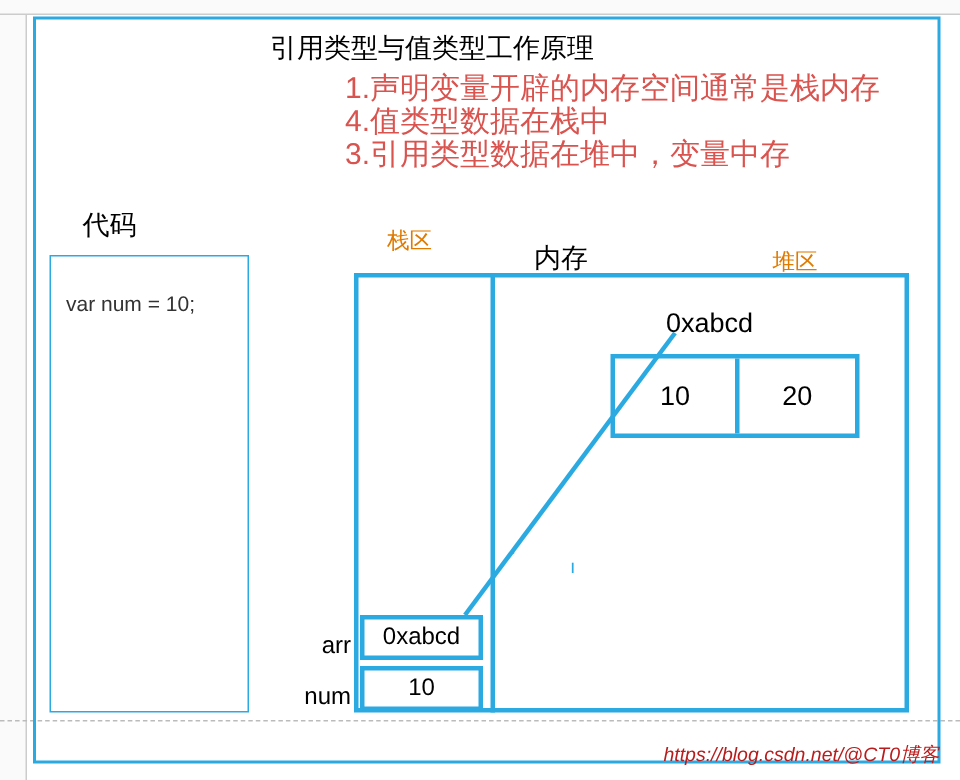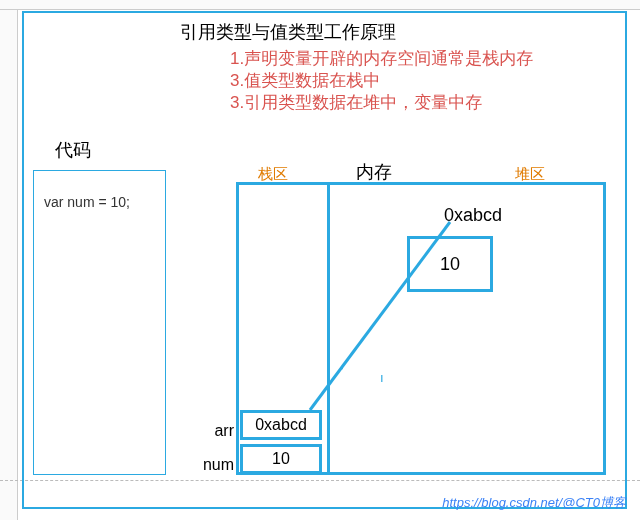--- a/index.html
+++ b/index.html
@@ -1,74 +1,75 @@
 <!DOCTYPE html>
 <html><head>
 <meta charset="utf-8">
 <style>
   *{box-sizing:border-box;margin:0;padding:0}
   body{font-family:"Microsoft YaHei",Arial,sans-serif;background:#fff;width:640px;height:520px;position:relative;overflow:hidden;font-size:15px}
   .outer{position:absolute;left:22px;top:11px;width:605px;height:498px;border:2px solid #2ba9e1}
   .title{position:absolute;left:180px;top:20px;font-size:18px;color:#000}
-  .notes{position:absolute;left:230px;top:48px;color:#d9534f;font-size:17px;line-height:22px}
+  .notes{position:absolute;left:230px;top:48px;color:#d9534f;font-size:20px;line-height:22px}
   .code-lbl{position:absolute;left:55px;top:138px;font-size:18px;color:#000}
-  .stack-lbl{position:absolute;left:258px;top:165px;color:#e07b00;font-size:15px}
+  .stack-lbl{position:absolute;left:258px;top:151px;color:#e07b00;font-size:15px}
   .mem-lbl{position:absolute;left:356px;top:160px;color:#000;font-size:18px}
   .heap-lbl{position:absolute;left:515px;top:165px;color:#e07b00;font-size:15px}
   .codebox{position:absolute;left:33px;top:170px;width:133px;height:305px;border:1px solid #2ba9e1;padding:18px 10px;font-size:14px;color:#333;line-height:26px}
   .membox{position:absolute;left:236px;top:182px;width:370px;height:293px;border:3px solid #2ba9e1}
   .stackline{position:absolute;left:327px;top:182px;width:3px;height:293px;background:#2ba9e1}
   .addr{position:absolute;left:444px;top:205px;font-size:18px;color:#000}
   .heapcells{position:absolute;left:407px;top:236px;display:flex;border:3px solid #2ba9e1}
   .heapcells div{width:80px;height:50px;border-left:3px solid #2ba9e1;display:flex;align-items:center;justify-content:center;font-size:18px}
   .heapcells div:first-child{border-left:none}
   .srow{position:absolute;display:flex;align-items:flex-end}
   .srow .k{width:44px;text-align:right;margin-right:6px;font-size:16px}
   .srow .v{width:82px;height:30px;border:3px solid #2ba9e1;display:flex;align-items:center;justify-content:center;font-size:16px}
   .r-arr{left:190px;top:410px}
   .r-num{left:190px;top:444px}
   svg.line{position:absolute;left:0;top:0;pointer-events:none}
   .marks{position:absolute;color:#2ba9e1;font-size:13px}
   .ruler{position:absolute;left:0;top:0;width:18px;height:520px;border-right:1px solid #ccc;background:#fafafa}
   .rultop{position:absolute;left:0;top:0;width:640px;height:10px;border-bottom:1px solid #ccc;background:#fafafa}
   .dash{position:absolute;border-top:1px dashed #bbb;width:640px;left:0}
-  .wm{position:absolute;right:14px;bottom:8px;color:#3b82f6;font-size:13px;font-style:italic}
+  .wm{position:absolute;right:14px;bottom:8px;color:#b91c1c;font-size:13px;font-style:italic}
 </style>
 </head>
 <body>
 
 <div class="ruler"></div>
 <div class="rultop"></div>
 <div class="dash" style="top:480px"></div>
 
 <div class="outer"></div>
 
 <div class="title">引用类型与值类型工作原理</div>
 
 <div class="notes">
   <div>1.声明变量开辟的内存空间通常是栈内存</div>
-  <div>3.值类型数据在栈中</div>
+  <div>4.值类型数据在栈中</div>
   <div>3.引用类型数据在堆中，变量中存</div>
 </div>
 
 <div class="code-lbl">代码</div>
 <div class="stack-lbl">栈区</div>
 <div class="mem-lbl">内存</div>
 <div class="heap-lbl">堆区</div>
 
 <div class="codebox">
   <div>var num = 10;</div>
 </div>
 
 <div class="membox"></div>
 <div class="stackline"></div>
 
 <div class="addr">0xabcd</div>
 <div class="heapcells">
   <div>10</div>
+  <div>20</div>
 </div>
 
 <div class="srow r-arr">
   <div class="k">arr</div>
   <div class="v">0xabcd</div>
 </div>
 <div class="srow r-num">
   <div class="k">num</div>
   <div class="v">10</div>
 </div>

